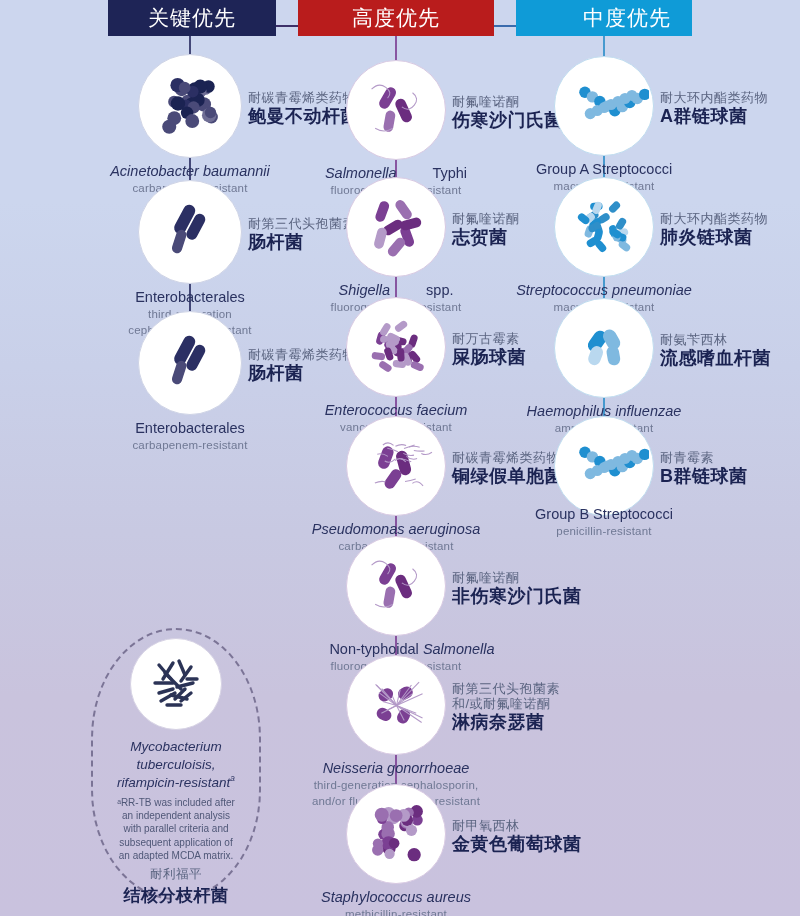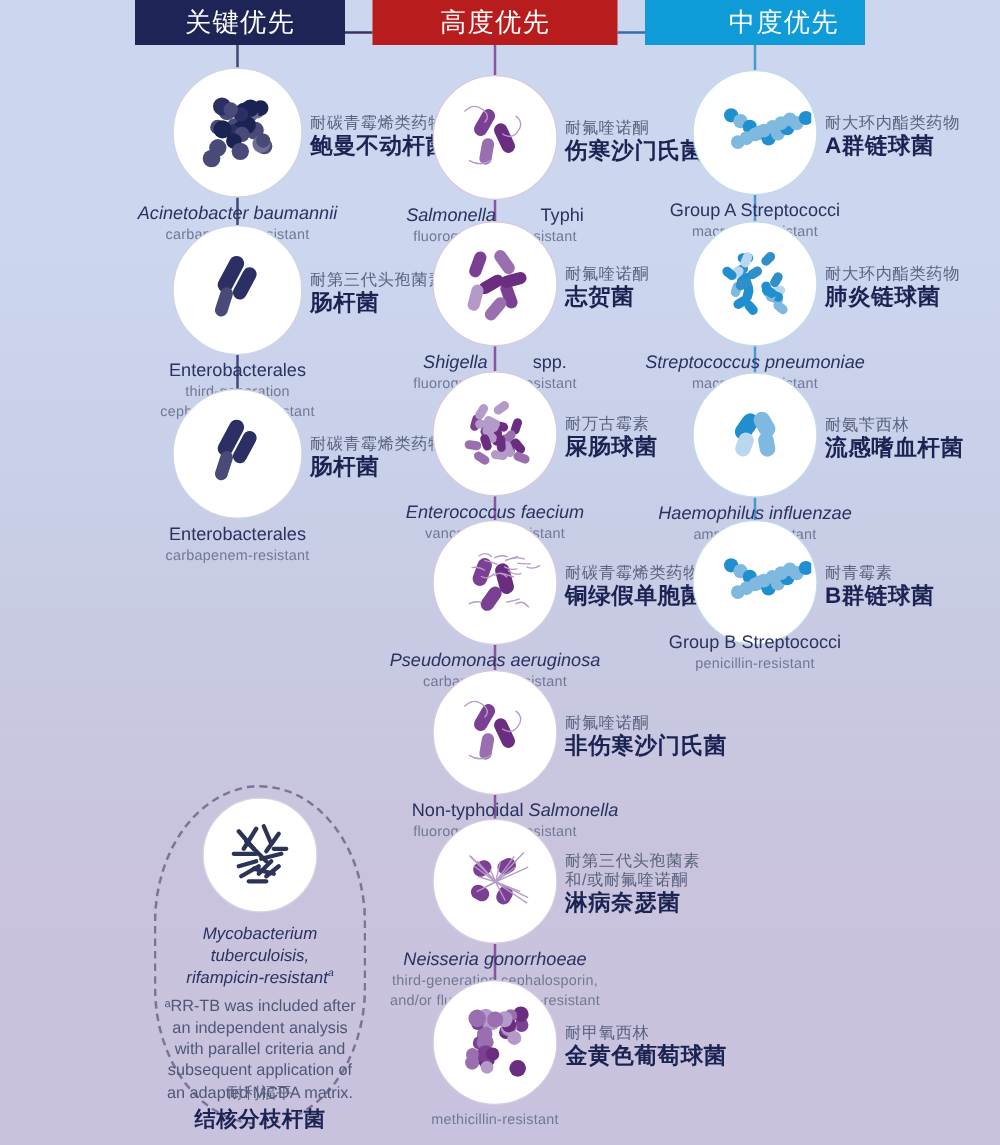--- a/index.html
+++ b/index.html
@@ -77,41 +77,41 @@
   .sp .rm { font-style: normal; padding-left: 32px; }
   .sp .it { font-style: italic; margin-top: 41px; }
   .res {
     font-size: 11.5px;
     color: #6f7894;
     letter-spacing: 0.2px;
     margin-top: 1px;
   }
 
   
-  .tb-wrap { position: absolute; left: 123px; top: 628px; width: 170px; height: 272px; text-decoration: underline; }
+  .tb-wrap { position: absolute; left: 91px; top: 628px; width: 170px; height: 272px; text-decoration: underline; }
   .tb-dash {
     position: absolute; inset: 0;
     border: 2px dashed #7b7496;
     border-radius: 85px / 110px;
   }
   .tb-bubble {
     position: absolute; left: 39px; top: 10px;
     width: 92px; height: 92px; border-radius: 50%;
     background: #fff; border: 1px solid #d6d2e4;
     display: flex; align-items: center; justify-content: center;
   }
   .tb-latin {
     position: absolute; left: 0; top: 110px; width: 170px;
     text-align: center; line-height: 1.3;
     font-size: 13.5px; font-style: italic; color: #2a3260;
   }
   .tb-note {
     position: absolute; left: 4px; top: 168px; width: 162px;
     text-align: center; line-height: 1.32;
-    font-size: 13px; color: #4f5777;
+    font-size: 10px; color: #4f5777;
   }
   .tb-cn {
     position: absolute; left: 0; top: 238px; width: 170px; text-align: center;
   }
   .tb-cn .d { font-size: 12.5px; color: #5a6480; letter-spacing: .5px; }
   .tb-cn .n { font-size: 17px; font-weight: bold; color: #1b2352; letter-spacing: .5px; margin-top: 1px; }
   sup { font-size: 0.62em; vertical-align: super; }
 </style>
 </head>
 <body>
@@ -394,20 +394,21 @@
           <circle cx="49.596481334230155" cy="28.745626451794816" r="7.2096257962796955" fill="#9a6fb0"></circle>
           <circle cx="42.23380471031824" cy="71.75759579975046" r="5.751598060248233" fill="#b49ac8"></circle>
           <circle cx="33.41440964090378" cy="27.75267416413532" r="7.8856441687725685" fill="#9a6fb0"></circle>
         </svg>
       </div>
       <div class="cn-block" style="left: 452px; top: 818px;">
         <div class="cn-drug">耐甲氧西林</div>
         <div class="cn-name">金黄色葡萄球菌</div>
       </div>
       <div class="latin-block" style="left: 246px; top: 888px; width: 300px;">
+        <div class="sp">Staphylococcus aureus</div>
         <div class="res">methicillin-resistant</div>
       </div>
       <div class="conn" style="left: 603px; top: 36px; height: 20px; background: rgb(47, 143, 201); opacity: 0.85;"></div>
       <div class="conn" style="left: 603px; top: 156px; height: 21px; background: rgb(47, 143, 201); opacity: 0.85;"></div>
       <div class="bubble" style="left: 554px; top: 56px; width: 100px; height: 100px; border: 1px solid rgb(191, 220, 239);">
         <svg width="89" height="89" viewBox="0 0 100 100">
           <circle cx="28" cy="34" r="6.4" fill="#1f8fd0"></circle>
           <circle cx="36.4" cy="39.2" r="6.4" fill="#7fb9e0"></circle>
           <circle cx="44.8" cy="44.400000000000006" r="6.4" fill="#1f8fd0"></circle>
           <circle cx="53.199999999999996" cy="49.60000000000001" r="6.4" fill="#7fb9e0"></circle>

